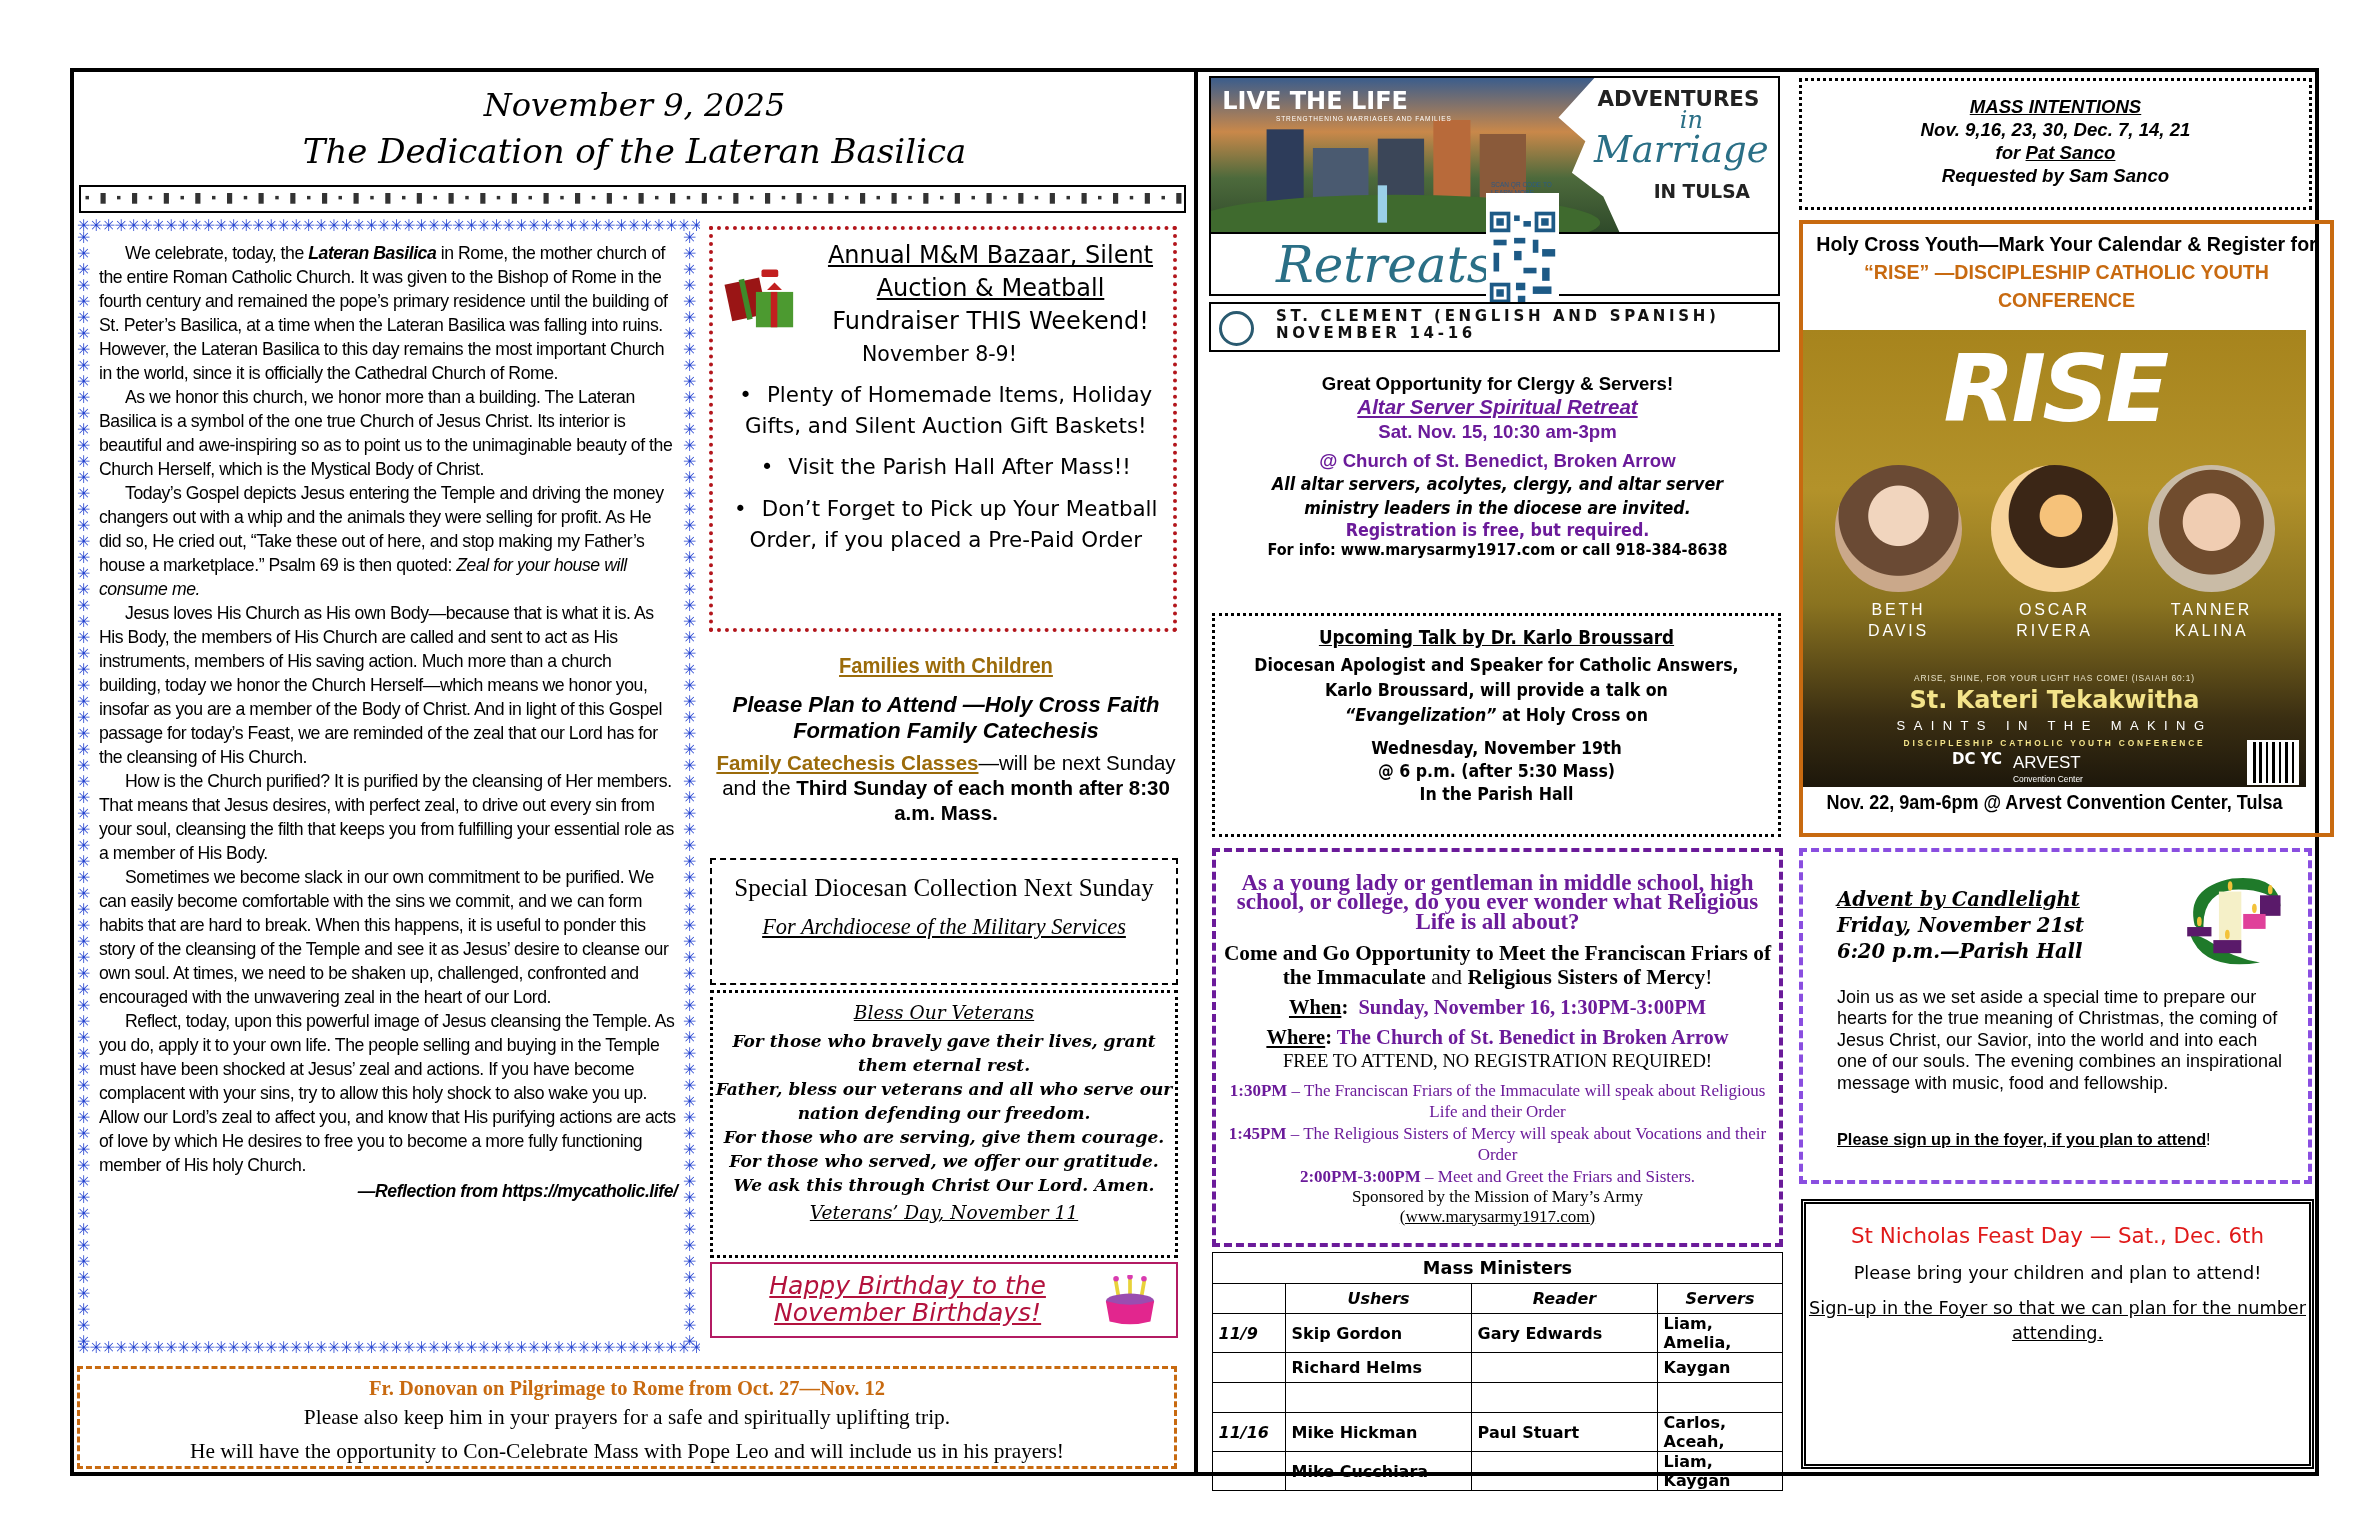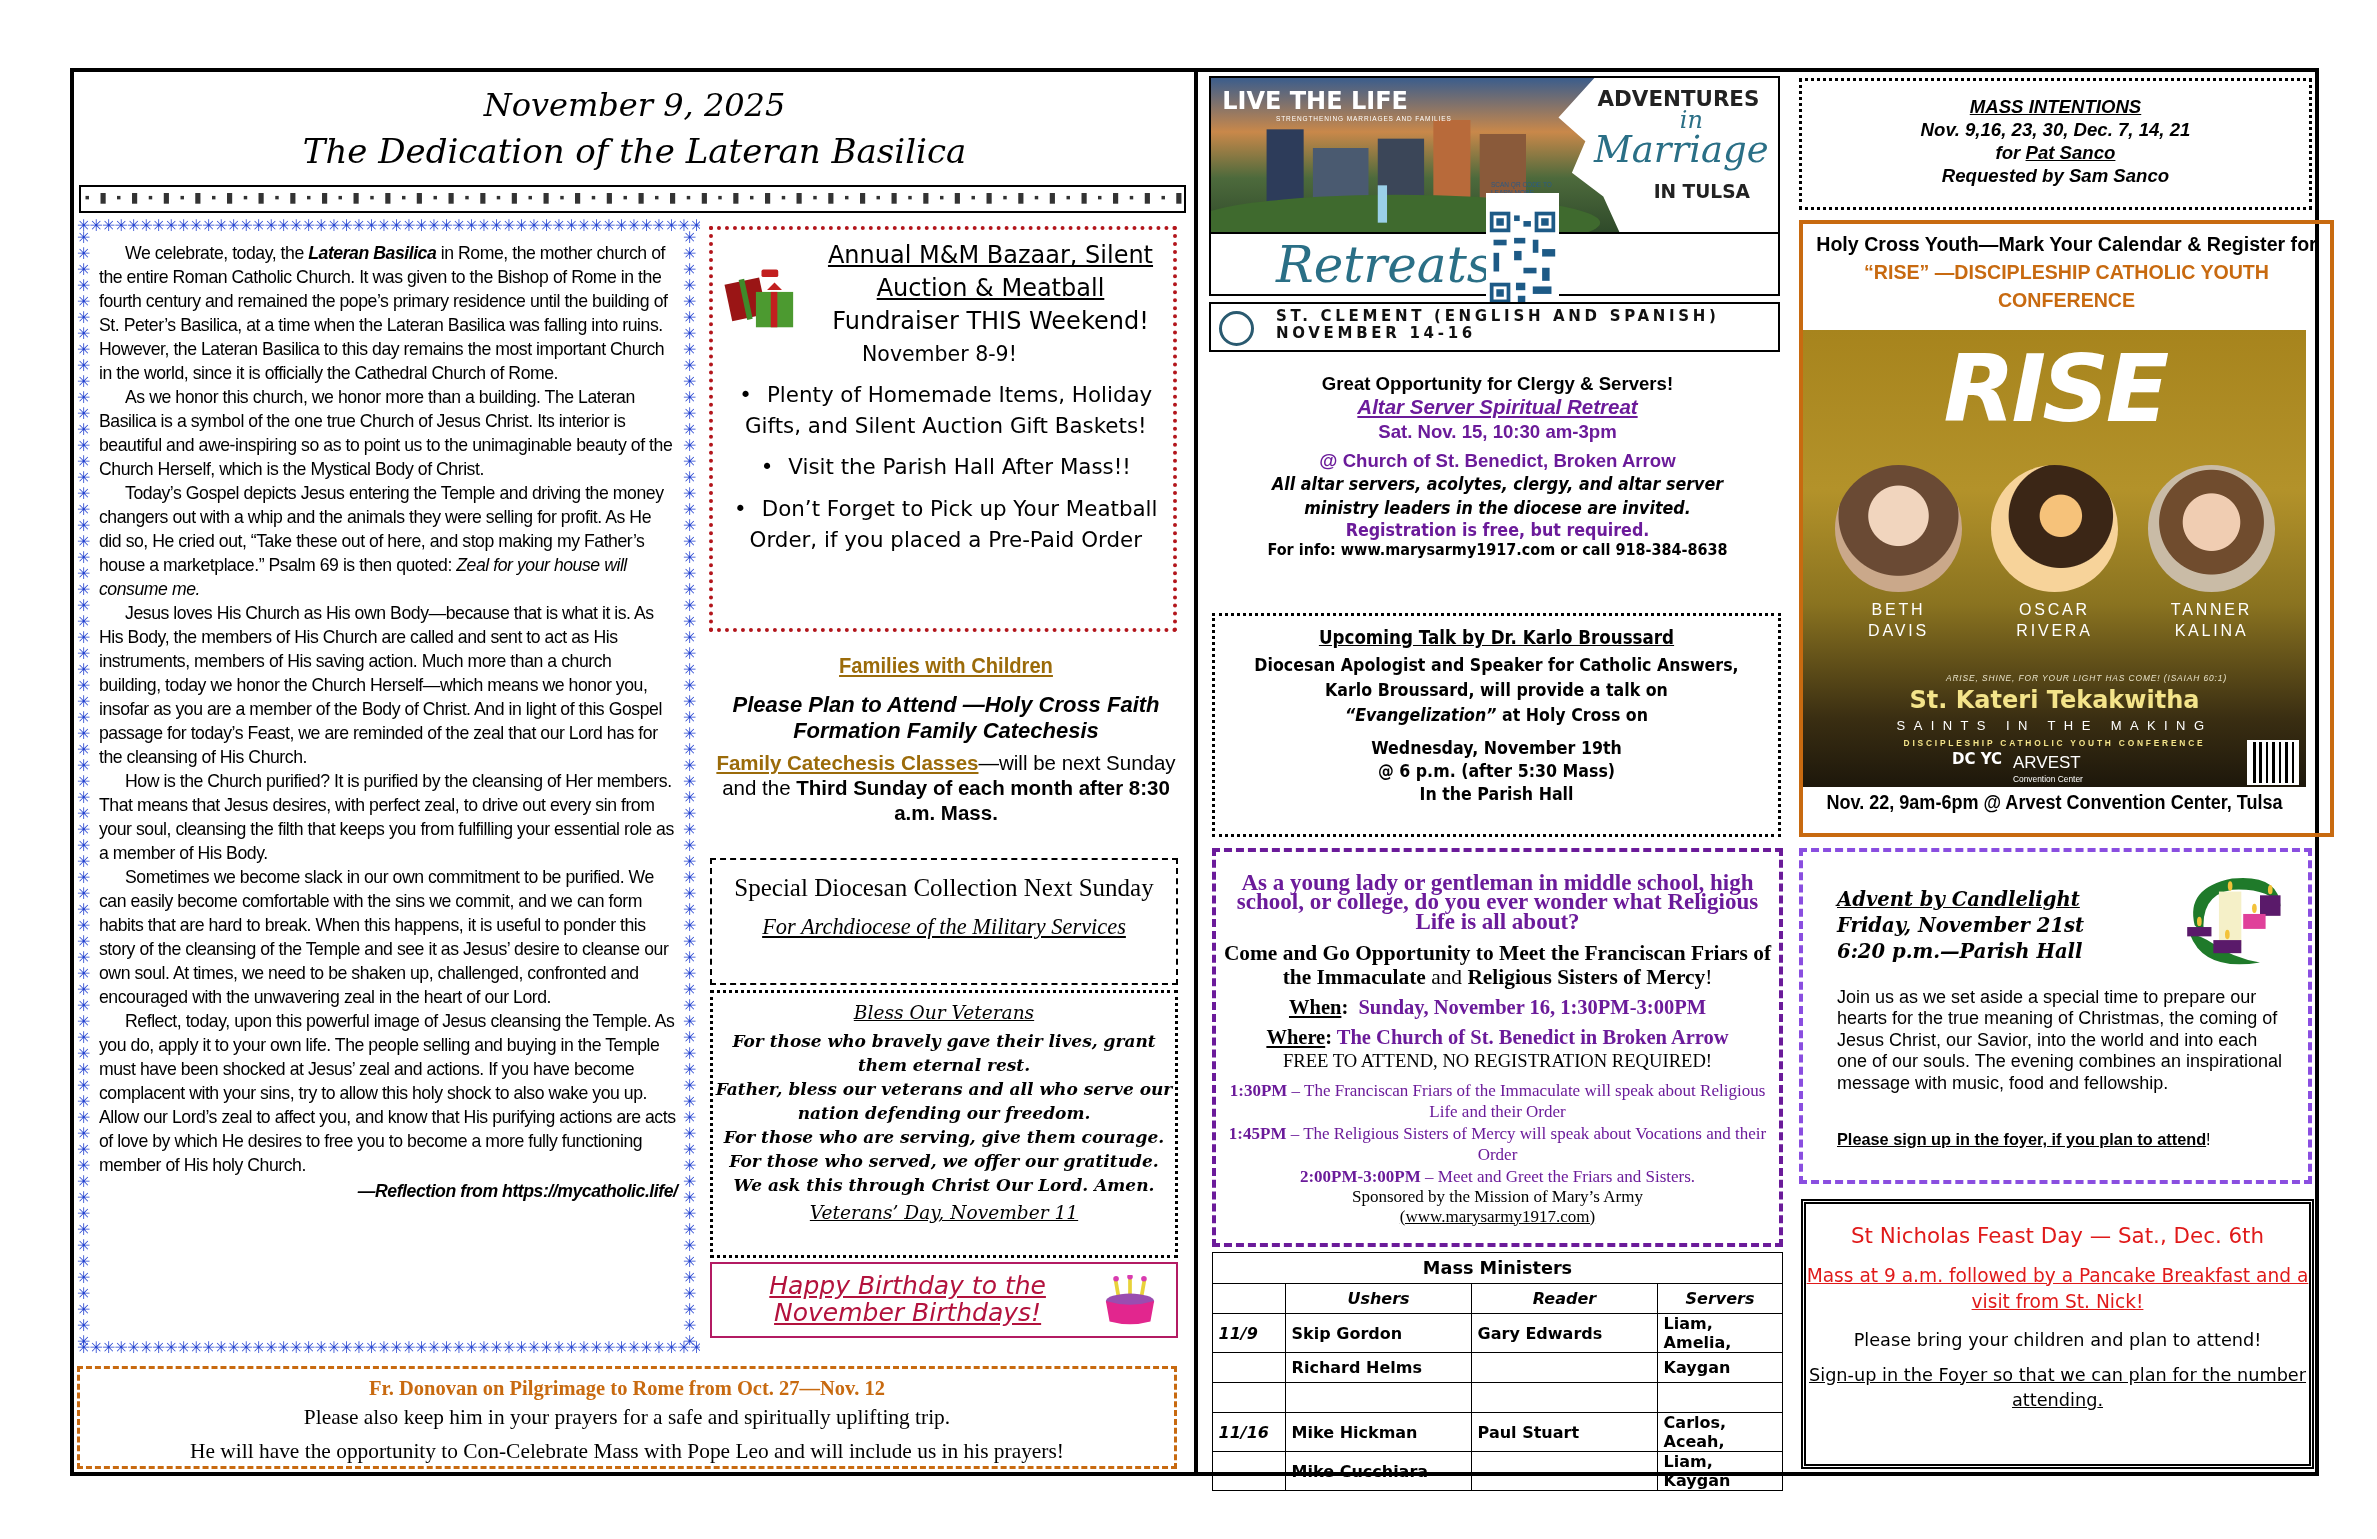--- a/index.html
+++ b/index.html
@@ -120,21 +120,21 @@
   .rise { left: 1799px; top: 220px; width: 535px; height: 617px; border: 4.7px solid #c86a10; }
   .rise-head { text-align: center; padding-top: 5.6px; }
   .rise-h1 { font-weight: bold; font-size: 19.6px; line-height: 28px; }
   .rise-h2 { font-weight: bold; font-size: 19.6px; color: #c86a10; line-height: 28px; }
   .rise-poster { position: absolute; left: 0; top: 106px; width: 503px; height: 457px; background: linear-gradient(180deg, #a7841d 0%, #b3922a 35%, #8a7320 60%, #3a2e12 85%, #1d170b 100%); overflow: hidden; }
   .rise-word { position: absolute; left: 0; top: 7.5px; width: 503px; text-align: center; color: #fff; font-weight: bold; font-style: italic; font-size: 93px; line-height: 103px; font-family: "DejaVu Sans", sans-serif; letter-spacing: -3.7px; }
   .speaker { position: absolute; top: 135px; width: 127px; height: 127px; border-radius: 50%; background: radial-gradient(circle at 50% 40%, #f1d5be 0 30%, #6a4a34 31% 60%, #caa88a 61%); }
   .speaker.s2 { background: radial-gradient(circle at 55% 40%, #f6c27a 0 20%, #3b2616 21% 50%, #f7d39a 51%); }
   .speaker.s3 { background: radial-gradient(circle at 50% 45%, #f0cdb2 0 30%, #704c2e 31% 55%, #c9bba6 56%); }
   .spk-name { position: absolute; top: 270px; width: 131px; text-align: center; color: #fff; font-size: 16px; letter-spacing: 2.8px; line-height: 20.5px; }
-  .rise-verse { position: absolute; top: 343px; width: 503px; text-align: center; color: #e8e2c8; font-size: 8.4px; font-style: italic; letter-spacing: 0.9px; margin-left: 32px; }
+  .rise-verse { position: absolute; top: 343px; width: 503px; text-align: center; color: #e8e2c8; font-size: 8.4px; letter-spacing: 0.9px; }
   .rise-saint { position: absolute; top: 356px; width: 503px; text-align: center; color: #f4e48a; font-size: 24px; font-weight: bold; font-family: "DejaVu Sans", sans-serif; }
   .rise-saints { position: absolute; top: 388px; width: 503px; text-align: center; color: #fff; font-size: 13px; letter-spacing: 8.4px; }
   .rise-dcyc { position: absolute; top: 408px; width: 503px; text-align: center; color: #f4e48a; font-size: 8.4px; letter-spacing: 2.8px; font-weight: bold; }
   .rise-logo { position: absolute; left: 149px; top: 421px; color: #fff; font-weight: bold; font-size: 15px; line-height: 16px; font-family: "DejaVu Sans", sans-serif; }
   .rise-arvest { position: absolute; left: 210px; top: 424px; color: #fff; font-size: 17px; line-height: 17px; }
   .rise-arvest small { font-size: 8.4px; display: block; }
   .rise-qr { position: absolute; left: 444px; top: 410px; width: 52px; height: 45px; background: repeating-linear-gradient(90deg, #fff 0 3.7px, #000 3.7px 6.5px), #fff; border: 2.8px solid #fff; }
   .rise-foot { position: absolute; left: 0; top: 567px; width: 503px; text-align: center; font-weight: bold; font-size: 19.6px; transform: scaleX(0.92); }
 
   .advent { left: 1799px; top: 848px; width: 513px; height: 336px; border: 4.7px dashed #8a4ee0; }
@@ -442,17 +442,16 @@
     <ellipse cx="84" cy="42" rx="2.5" ry="5" fill="#f3c23a"></ellipse>
     <ellipse cx="25" cy="56" rx="2.5" ry="5" fill="#f3c23a"></ellipse>
     <ellipse cx="55" cy="70" rx="2.5" ry="5" fill="#f3c23a"></ellipse>
   </svg>
   <div class="adv-body">Join us as we set aside a special time to prepare our hearts for the true meaning of Christmas, the coming of Jesus Christ, our Savior, into the world and into each one of our souls. The evening combines an inspirational message with music, food and fellowship.</div>
   <div class="adv-cta"><span class="u">Please sign up in the foyer, if you plan to attend</span><span style="font-weight:normal">!</span></div>
 </div>
 
 <div class="abs nicholas">
   <div class="nic-h">St Nicholas Feast Day — Sat., Dec. 6th</div>
-  <div class="nic-s">Mass at 9 a.m. followed by a Pancake Breakfast and a visit from St. Nick!</div>
   <div class="nic-p">Please bring your children and plan to attend!</div>
   <div class="nic-u"><span>Sign-up in the Foyer so that we can plan for the number attending</span><span>.</span></div>
 </div>
 
 
 </body></html>

